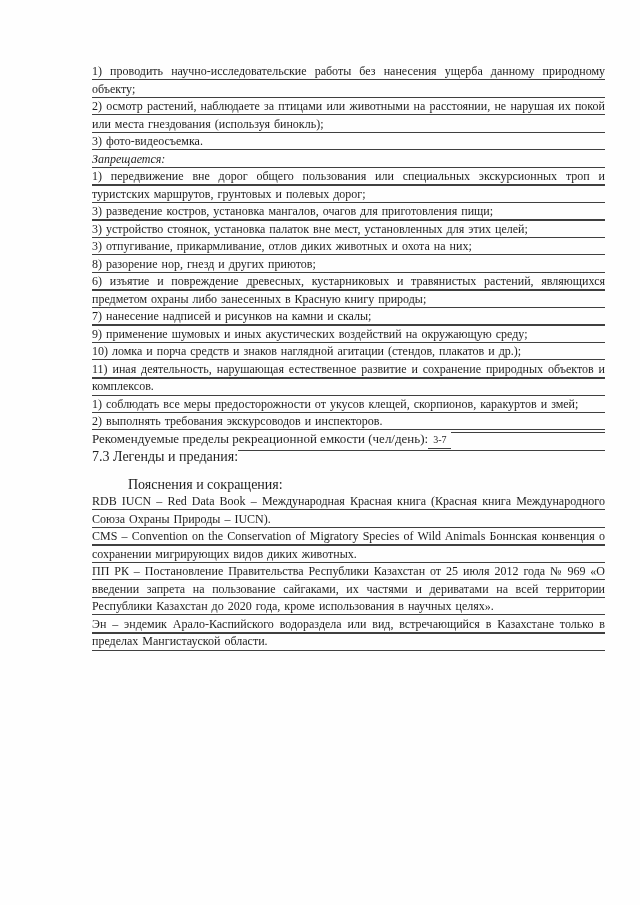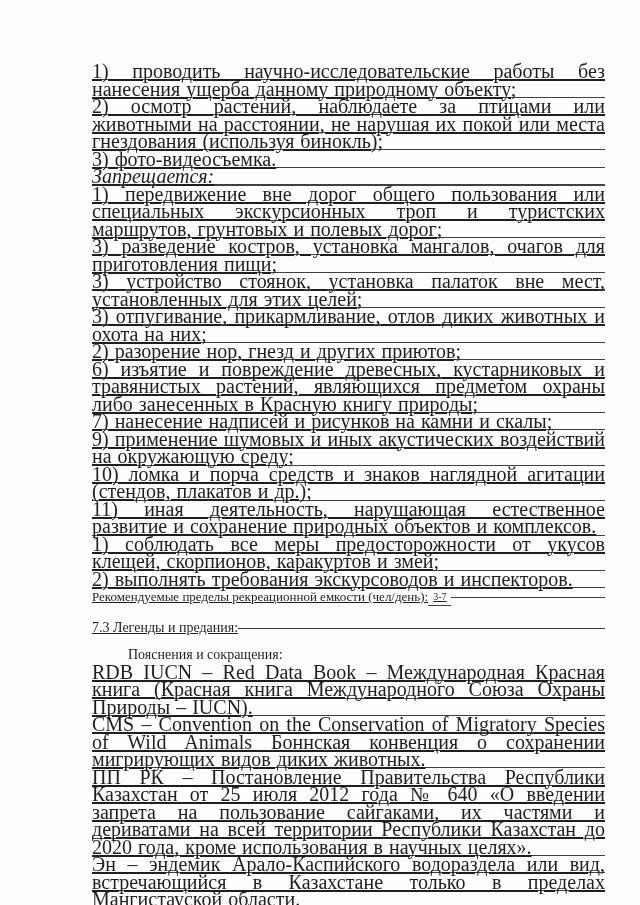--- a/index.html
+++ b/index.html
@@ -17,45 +17,43 @@
     color: #1e1e1e;
   }
   .content {
     position: absolute;
     left: 92px;
     top: 63px;
     width: 513px;
   }
   
   .para {
-    font-size: 20px;
+    font-size: 12px;
     line-height: 17.5px;
     text-align: justify;
     word-spacing: 1px;
-    text-decoration: underline;
   }
   .ruled {
     background-image: repeating-linear-gradient(
       to bottom,
       transparent 0px,
       transparent 16.3px,
       #3f3f3f 16.3px,
       #3f3f3f 17.5px
     );
   }
   .heading-italic {
     font-style: italic;
   }
   
   .fill-row {
     display: flex;
-    align-items: center;
+    align-items: flex-start;
     height: 18px;
     overflow: hidden;
-    text-decoration: underline;
   }
   .fill-row .lbl {
     white-space: nowrap;
     font-size: 13px;
     line-height: 16px;
   }
   .fill-row .lbl-md {
     white-space: nowrap;
     font-size: 14px;
     line-height: 16.5px;
@@ -66,21 +64,20 @@
     padding: 0 4px 0 5px;
     border-bottom: 1.2px solid #3f3f3f;
     white-space: nowrap;
   }
   .fill-row .filler {
     flex: 1;
     border-bottom: 1.2px solid #3f3f3f;
     height: 1px;
   }
   .sec-legends {
-    margin-top: 13px;
   }
   .abbr-heading {
     font-size: 14px;
     line-height: 17.5px;
     margin-top: 9px;
     text-align: left;
     margin-left: 36px;
   }
 </style>
 </head>
@@ -91,21 +88,21 @@
 
     <div class="para ruled">1) проводить научно-исследовательские работы без нанесения ущерба данному природному объекту;</div>
     <div class="para ruled">2) осмотр растений, наблюдаете за птицами или животными на расстоянии, не нарушая их покой или места гнездования (используя бинокль);</div>
     <div class="para ruled">3) фото-видеосъемка.</div>
 
     <div class="para ruled heading-italic">Запрещается:</div>
     <div class="para ruled">1) передвижение вне дорог общего пользования или специальных экскурсионных троп и туристских маршрутов, грунтовых и полевых дорог;</div>
     <div class="para ruled">3) разведение костров, установка мангалов, очагов для приготовления пищи;</div>
     <div class="para ruled">3) устройство стоянок, установка палаток вне мест, установленных для этих целей;</div>
     <div class="para ruled">3) отпугивание, прикармливание, отлов диких животных и охота на них;</div>
-    <div class="para ruled">2) разорение нор, гнезд и других приютов;</div>
+    <div class="para ruled">8) разорение нор, гнезд и других приютов;</div>
     <div class="para ruled">6) изъятие и повреждение древесных, кустарниковых и травянистых растений, являющихся предметом охраны либо занесенных в Красную книгу природы;</div>
     <div class="para ruled">7) нанесение надписей и рисунков на камни и скалы;</div>
     <div class="para ruled">9) применение шумовых и иных акустических воздействий на окружающую среду;</div>
     <div class="para ruled">10) ломка и порча средств и знаков наглядной агитации (стендов, плакатов и др.);</div>
     <div class="para ruled">11) иная деятельность, нарушающая естественное развитие и сохранение природных объектов и комплексов.</div>
 
     <div class="para ruled">1) соблюдать все меры предосторожности от укусов клещей, скорпионов, каракуртов и змей;</div>
     <div class="para ruled">2) выполнять требования экскурсоводов и инспекторов.</div>
 
     <div class="fill-row">
@@ -115,17 +112,17 @@
     </div>
 
     <div class="fill-row sec-legends">
       <span class="lbl-md">7.3 Легенды и предания:</span>
       <span class="filler"></span>
     </div>
 
     <div class="abbr-heading">Пояснения и сокращения:</div>
     <div class="para ruled">RDB IUCN – Red Data Book – Международная Красная книга (Красная книга Международного Союза Охраны Природы – IUCN).</div>
     <div class="para ruled">CMS – Convention on the Conservation of Migratory Species of Wild Animals Боннская конвенция о сохранении мигрирующих видов диких животных.</div>
-    <div class="para ruled">ПП РК – Постановление Правительства Республики Казахстан от 25 июля 2012 года № 640 «О введении запрета на пользование сайгаками, их частями и дериватами на всей территории Республики Казахстан до 2020 года, кроме использования в научных целях».</div>
+    <div class="para ruled">ПП РК – Постановление Правительства Республики Казахстан от 25 июля 2012 года № 969 «О введении запрета на пользование сайгаками, их частями и дериватами на всей территории Республики Казахстан до 2020 года, кроме использования в научных целях».</div>
     <div class="para ruled">Эн – эндемик Арало-Каспийского водораздела или вид, встречающийся в Казахстане только в пределах Мангистауской области.</div>
 
   </div>
 </div>
 
 </body></html>

